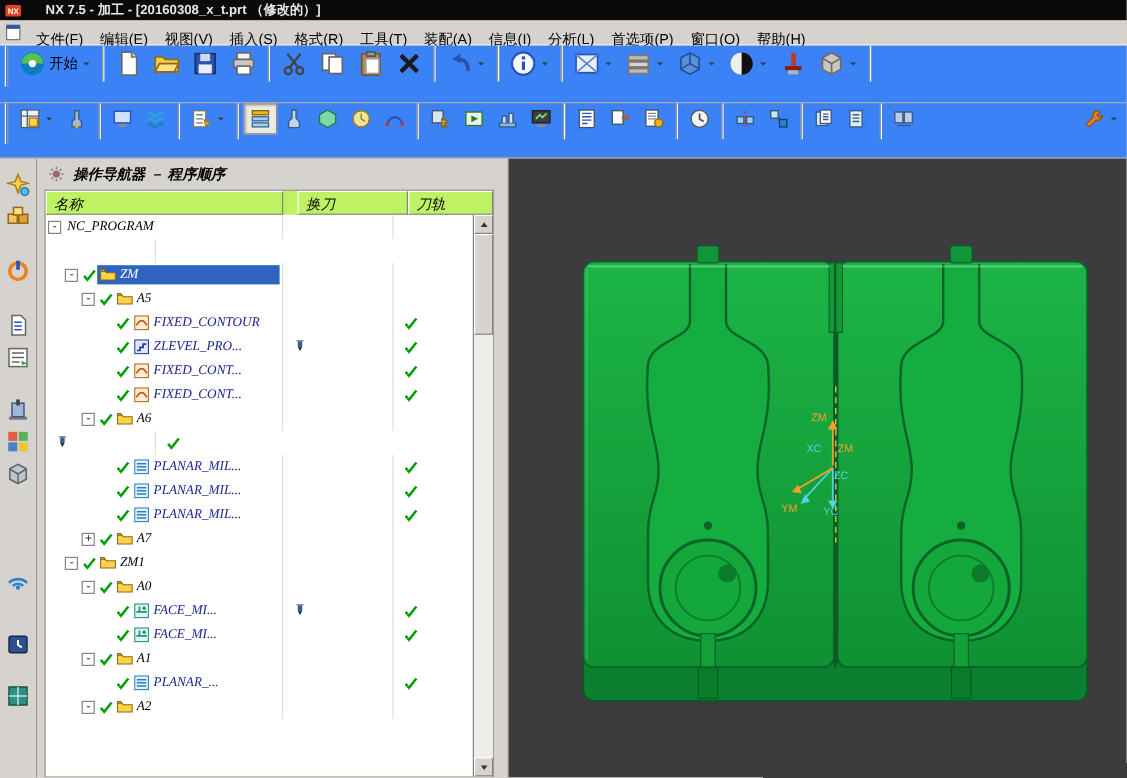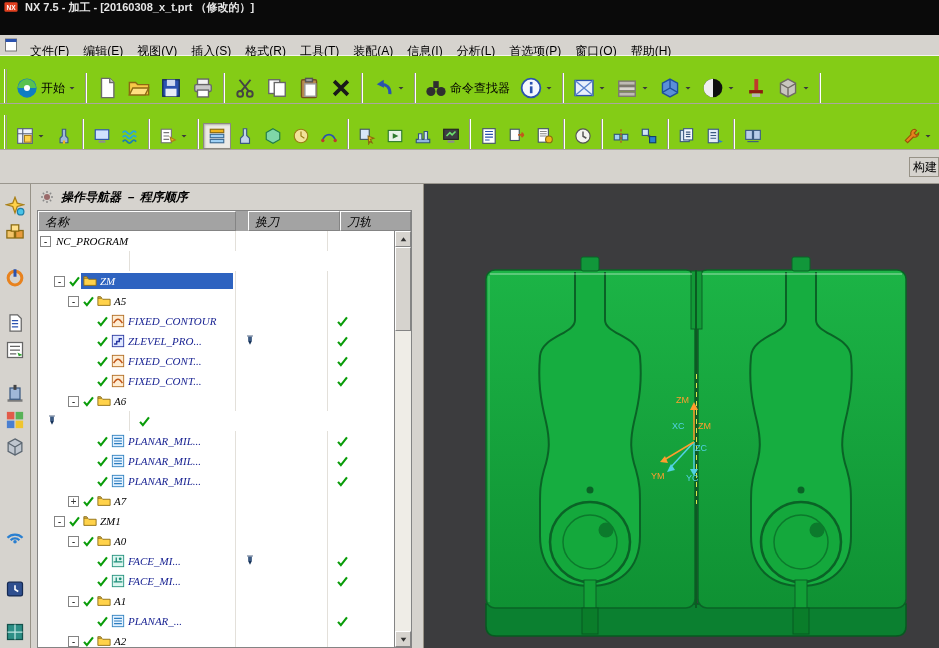--- a/index.html
+++ b/index.html
@@ -1,29 +1,29 @@
 <!DOCTYPE html>
 <html><head>
 <meta charset="utf-8">
 <style>
   *{margin:0;padding:0;box-sizing:border-box;}
   html,body{width:939px;height:648px;overflow:hidden;background:#d6d3ce;
     font-family:"Liberation Sans","DejaVu Sans",sans-serif;font-size:12px;color:#000;}
   .app{width:939px;height:648px;display:flex;flex-direction:column;}
 
-  .titlebar{height:35px;background:#0a0a0a;color:#e6e6e6;display:flex;align-items:flex-start;gap:7px;
+  .titlebar{height:17px;background:#0a0a0a;color:#e6e6e6;display:flex;align-items:center;gap:20px;
     padding:0 4px;font-size:11px;font-weight:bold;flex:0 0 auto;}
   .title-text{white-space:nowrap;overflow:hidden;}
 
   .menubar{height:21px;background:#d6d3ce;display:flex;align-items:center;padding-left:3px;
     border-bottom:1px solid #f5f4f1;flex:0 0 auto;}
   .menu-item{padding:3px 7px;white-space:nowrap;cursor:default;margin-top:12px;}
   .menuicon{margin-right:4px;}
 
-  .toolbar{display:flex;align-items:flex-end;background:#84cc16;overflow:hidden;flex:0 0 auto;padding:0 2px;}
+  .toolbar{display:flex;align-items:flex-start;background:#3b82f6;overflow:hidden;flex:0 0 auto;padding:0 2px;}
   .tb1{height:48px;border-bottom:1px solid #aaa69e;}
   .tb2{height:46px;border-bottom:1px solid #aaa69e;}
   .tb-btn{display:flex;align-items:center;gap:3px;padding:3px 4px;border:1px solid transparent;cursor:default;}
   .tb-btn.active{border:1px solid #8c8880;background:#eceae5;box-shadow:inset 1px 1px 2px rgba(0,0,0,.25);}
   .tb-label{white-space:nowrap;}
   .sep{width:2px;height:30px;border-left:1px solid #9a968e;border-right:1px solid #ffffff;margin:0 4px;flex:0 0 auto;}
   .grip{width:3px;height:34px;border-left:1px solid #ffffff;border-right:1px solid #9a968e;margin:0 4px 0 2px;flex:0 0 auto;}
   .spacer{flex:1;}
 
   .dockstrip{height:34px;background:#d6d3ce;border-bottom:1px solid #9a968e;position:relative;flex:0 0 auto;}
@@ -32,21 +32,21 @@
 
   .main{flex:1;display:flex;overflow:hidden;}
   .resbar{width:31px;background:#d6d3ce;border-right:1px solid #979287;display:flex;flex-direction:column;
     align-items:center;padding-top:10px;flex:0 0 auto;overflow:hidden;}
   .rb-btn{width:26px;height:24px;display:flex;align-items:center;justify-content:center;margin-bottom:3px;cursor:default;}
   .rgap{flex:0 0 auto;}
 
   .navigator{width:381px;background:#d6d3ce;display:flex;flex-direction:column;flex:0 0 auto;overflow:hidden;font-style:italic;}
   .nav-title{height:26px;display:flex;align-items:center;gap:6px;padding:0 8px;font-weight:bold;flex:0 0 auto;}
   .tree{margin-left:6px;width:375px;flex:1;background:#fff;border:1px solid #848484;display:flex;flex-direction:column;overflow:hidden;}
-  .thead{display:flex;height:20px;background:#a3a3a3;flex:0 0 auto;}
+  .thead{display:flex;height:20px;background:#bef264;flex:0 0 auto;}
   .th{border-top:1px solid #fff;border-left:1px solid #fff;border-right:1px solid #848484;border-bottom:1px solid #848484;
     padding:2px 6px;white-space:nowrap;overflow:hidden;}
   .th.c0{width:198px;}.th.c1{width:92px;margin-left:12px;}.th.c2{flex:1;}
   .tbodywrap{flex:1;display:flex;overflow:hidden;}
   .tbody{flex:1;overflow:hidden;background:#fff;}
   .trow{display:flex;height:20px;align-items:center;}
   .cell{height:100%;display:flex;align-items:center;overflow:hidden;}
   .c-name{width:198px;border-right:1px solid #e3e0da;}
   .c-tc{width:92px;border-right:1px solid #e3e0da;padding-left:8px;}
   .c-tp{flex:1;padding-left:8px;}
@@ -210,30 +210,20 @@
         <span class="icon i8">
           <svg viewBox="0 0 16 16">
             <path d="M3 6l5 5 5-5z" fill="#3a3a3a"></path>
           </svg>
         </span>
       </div>
       <span class="sep"></span>
       <div class="tb-btn">
         <span class="icon i22">
           <svg viewBox="0 0 16 16">
-            <rect x="6" y="3" width="4" height="5" fill="#2f2f2f"></rect>
-            <circle cx="4.3" cy="10.5" r="3.3" fill="#2f2f2f"></circle>
-            <circle cx="11.7" cy="10.5" r="3.3" fill="#2f2f2f"></circle>
-          </svg>
-        </span>
-        <span class="tb-label">命令查找器</span>
-      </div>
-      <div class="tb-btn">
-        <span class="icon i22">
-          <svg viewBox="0 0 16 16">
             <circle cx="8" cy="8" r="6.8" fill="#f4f8ff" stroke="#2a52b0" stroke-width="1.3"></circle>
             <rect x="7.2" y="6.8" width="1.9" height="5" fill="#2a52b0"></rect>
             <rect x="7.2" y="3.6" width="1.9" height="1.9" fill="#2a52b0"></rect>
           </svg>
         </span>
         <span class="icon i8">
           <svg viewBox="0 0 16 16">
             <path d="M3 6l5 5 5-5z" fill="#3a3a3a"></path>
           </svg>
         </span>
@@ -539,25 +529,20 @@
           </svg>
         </span>
         <span class="icon i8">
           <svg viewBox="0 0 16 16">
             <path d="M3 6l5 5 5-5z" fill="#3a3a3a"></path>
           </svg>
         </span>
       </div>
     </div>
 
-  <div class="dockstrip">
-    <div class="build-tag">
-      <span>构建</span>
-    </div>
-  </div>
 
   <div class="main">
     <div class="resbar">
         <div class="rb-btn">
           <span class="icon i20">
             <svg viewBox="0 0 16 16">
               <path d="M8 1l1.8 4.7L14.7 7 9.8 8.4 8 13.5 6.2 8.4 1.3 7l4.9-1.3z" fill="#ffd24a" stroke="#a87f18"></path>
               <circle cx="12.5" cy="12.5" r="2.6" fill="#49c3e8" stroke="#1b7fa8"></circle>
             </svg>
           </span>

